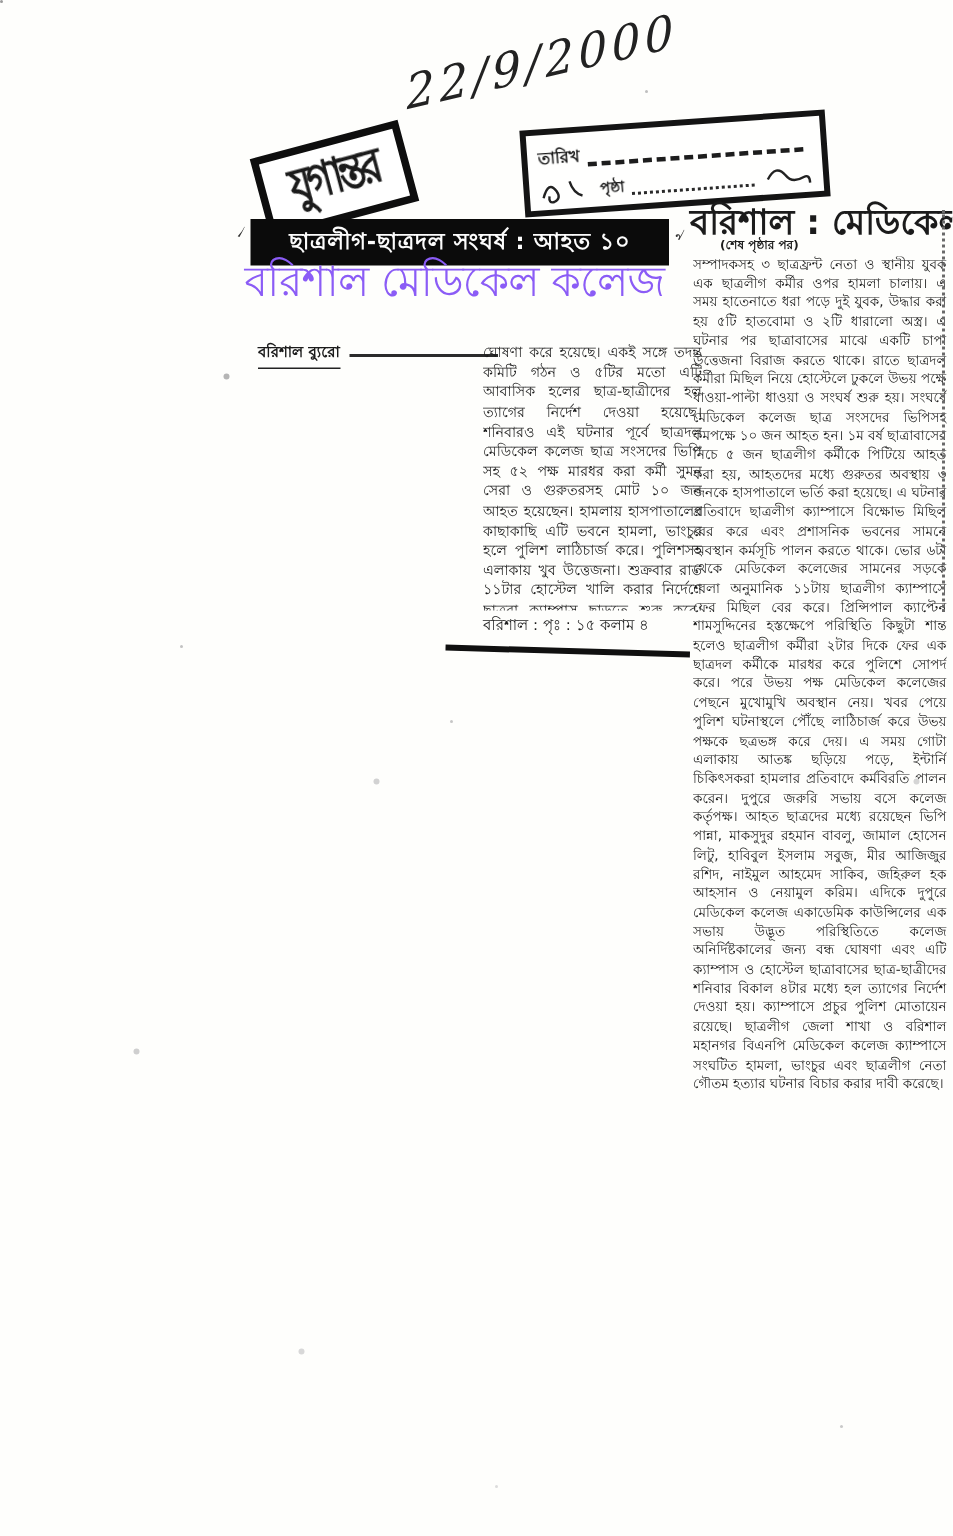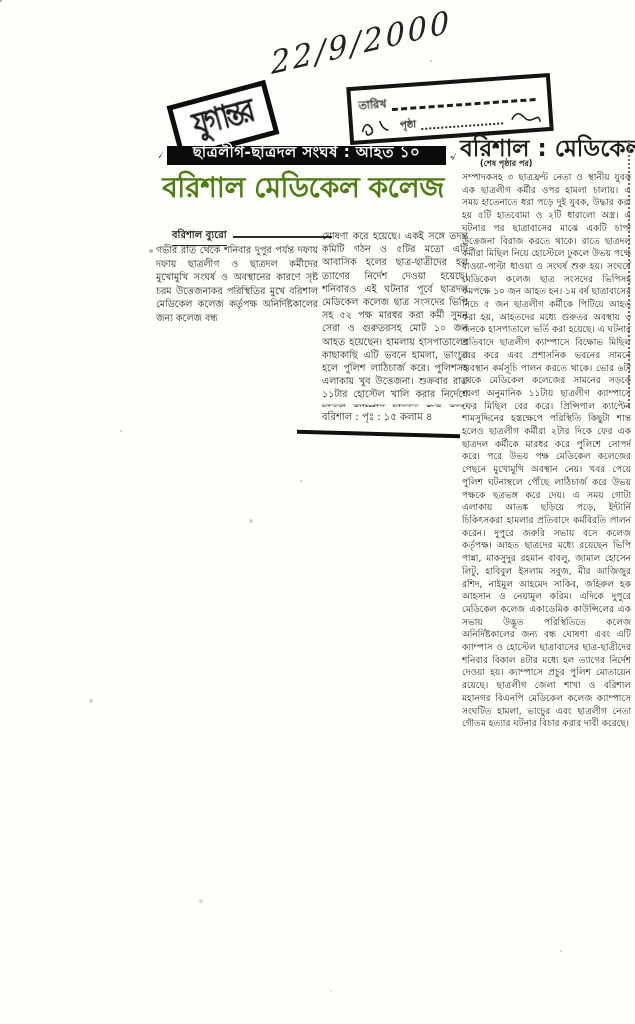--- a/index.html
+++ b/index.html
@@ -35,28 +35,28 @@
     border:4px solid #141414; transform:rotate(-4deg);
     box-sizing:border-box; padding:5px 7px; background:rgba(255,255,255,.6);
   }
   .stamp-row { display:flex; align-items:center; height:22px; }
   .stamp-label { font-weight:bold; font-size:11px; filter:blur(0.2px); }
   .dash-fill { flex:1; margin:0 5px; height:11px; border-bottom:3px dashed #1d1d1d; }
   .dot-fill  { flex:1; margin:0 5px; height:10px; border-bottom:2px dotted #2a2a2a; }
   .squig { flex:0 0 auto; }
   
   .kicker {
-    position:absolute; left:167px; top:146px; width:279px; height:19px;
-    background:#0b0b0b; color:#fcfcfc; display:flex; align-items:flex-end;
+    position:absolute; left:167px; top:146px; width:279px; height:31px;
+    background:#0b0b0b; color:#fcfcfc; display:flex; align-items:center;
     justify-content:center; font-size:15px; font-weight:bold; letter-spacing:.5px;
   }
   
   .headline {
     position:absolute; left:152px; top:171px; width:302px; text-align:center;
-    font-weight:bold; font-size:28px; line-height:33px; color:#4d7c0f;
+    font-weight:normal; font-size:28px; line-height:33px; color:#8b5cf6;
     filter:blur(0.2px); letter-spacing:-.5px;
   }
   
   .byline-row {
     position:absolute; left:156px; top:227px; width:160px;
     display:flex; align-items:center;margin-left:16px;
   }
   .byline { font-size:10px; font-weight:bold; border-bottom:1.5px solid #222; padding-bottom:1px; }
   .byline-rule { flex:1; border-top:2px solid #2b2b2b; margin-left:6px; }
   
@@ -140,21 +140,20 @@
 
   <div class="headline">
     <div>বরিশাল মেডিকেল কলেজ</div>
   </div>
 
   <div class="byline-row">
     <span class="byline">বরিশাল ব্যুরো</span>
     <span class="byline-rule"></span>
   </div>
 
-  <div class="col1 newsprint">গভীর রাত থেকে শনিবার দুপুর পর্যন্ত দফায় দফায় ছাত্রলীগ ও ছাত্রদল কর্মীদের মুখোমুখি সংঘর্ষ ও অবস্থানের কারণে সৃষ্ট চরম উত্তেজনাকর পরিস্থিতির মুখে বরিশাল মেডিকেল কলেজ কর্তৃপক্ষ অনির্দিষ্টকালের জন্য কলেজ বন্ধ</div>
   <div class="col2 newsprint">ঘোষণা করে হয়েছে। একই সঙ্গে তদন্ত কমিটি গঠন ও ৫টির মতো এটি আবাসিক হলের ছাত্র-ছাত্রীদের হল ত্যাগের নির্দেশ দেওয়া হয়েছে। শনিবারও এই ঘটনার পূর্বে ছাত্রদল মেডিকেল কলেজ ছাত্র সংসদের ভিপি সহ ৫২ পক্ষ মারধর করা কর্মী সুমন সেরা ও গুরুতরসহ মোট ১০ জন আহত হয়েছেন। হামলায় হাসপাতালের কাছাকাছি এটি ভবনে হামলা, ভাংচুর হলে পুলিশ লাঠিচার্জ করে। পুলিশসহ এলাকায় খুব উত্তেজনা। শুক্রবার রাত ১১টার হোস্টেল খালি করার নির্দেশে ছাত্ররা ক্যাম্পাস ছাড়তে শুরু করে। হোস্টেলের তিনটি কক্ষ ৩১১, ২১২ ও ৩১৩ নম্বর কক্ষ সিলগালা করে কর্তৃপক্ষ। এ ব্যাপারে বিশেষ খবর যুগান্তরে</div>
 
   <div class="jump-line">বরিশাল : পৃঃ : ১৫ কলাম  ৪</div>
   <div class="end-rule"></div>
 
   <div class="cont-headline">বরিশাল : মেডিকেল</div>
   <div class="cont-note">(শেষ পৃষ্ঠার পর)</div>
   <div class="cont-body newsprint">সম্পাদকসহ ৩ ছাত্রফ্রন্ট নেতা ও স্থানীয় যুবক এক ছাত্রলীগ কর্মীর ওপর হামলা চালায়। এ সময় হাতেনাতে ধরা পড়ে দুই যুবক, উদ্ধার করা হয় ৫টি হাতবোমা ও ২টি ধারালো অস্ত্র। এ ঘটনার পর ছাত্রাবাসের মাঝে একটি চাপা উত্তেজনা বিরাজ করতে থাকে। রাতে ছাত্রদল কর্মীরা মিছিল নিয়ে হোস্টেলে ঢুকলে উভয় পক্ষে ধাওয়া-পাল্টা ধাওয়া ও সংঘর্ষ শুরু হয়। সংঘর্ষে মেডিকেল কলেজ ছাত্র সংসদের ভিপিসহ কমপক্ষে ১০ জন আহত হন। ১ম বর্ষ ছাত্রাবাসের নিচে ৫ জন ছাত্রলীগ কর্মীকে পিটিয়ে আহত করা হয়, আহতদের মধ্যে গুরুতর অবস্থায় ৩ জনকে হাসপাতালে ভর্তি করা হয়েছে। এ ঘটনার প্রতিবাদে ছাত্রলীগ ক্যাম্পাসে বিক্ষোভ মিছিল বের করে এবং প্রশাসনিক ভবনের সামনে অবস্থান কর্মসূচি পালন করতে থাকে। ভোর ৬টা থেকে মেডিকেল কলেজের সামনের সড়কে বেলা অনুমানিক ১১টায় ছাত্রলীগ ক্যাম্পাসে ফের মিছিল বের করে। প্রিন্সিপাল ক্যাপ্টেন শামসুদ্দিনের হস্তক্ষেপে পরিস্থিতি কিছুটা শান্ত হলেও ছাত্রলীগ কর্মীরা ২টার দিকে ফের এক ছাত্রদল কর্মীকে মারধর করে পুলিশে সোপর্দ করে। পরে উভয় পক্ষ মেডিকেল কলেজের পেছনে মুখোমুখি অবস্থান নেয়। খবর পেয়ে পুলিশ ঘটনাস্থলে পৌঁছে লাঠিচার্জ করে উভয় পক্ষকে ছত্রভঙ্গ করে দেয়। এ সময় গোটা এলাকায় আতঙ্ক ছড়িয়ে পড়ে, ইন্টার্নি চিকিৎসকরা হামলার প্রতিবাদে কর্মবিরতি পালন করেন। দুপুরে জরুরি সভায় বসে কলেজ কর্তৃপক্ষ। আহত ছাত্রদের মধ্যে রয়েছেন ভিপি পান্না, মাকসুদুর রহমান বাবলু, জামাল হোসেন লিটু, হাবিবুল ইসলাম সবুজ, মীর আজিজুর রশিদ, নাইমুল আহমেদ সাকিব, জহিরুল হক আহসান ও নেয়ামুল করিম। এদিকে দুপুরে মেডিকেল কলেজ একাডেমিক কাউন্সিলের এক সভায় উদ্ভূত পরিস্থিতিতে কলেজ অনির্দিষ্টকালের জন্য বন্ধ ঘোষণা এবং এটি ক্যাম্পাস ও হোস্টেল ছাত্রাবাসের ছাত্র-ছাত্রীদের শনিবার বিকাল ৪টার মধ্যে হল ত্যাগের নির্দেশ দেওয়া হয়। ক্যাম্পাসে প্রচুর পুলিশ মোতায়েন রয়েছে। ছাত্রলীগ জেলা শাখা ও বরিশাল মহানগর বিএনপি মেডিকেল কলেজ ক্যাম্পাসে সংঘটিত হামলা, ভাংচুর এবং ছাত্রলীগ নেতা গৌতম হত্যার ঘটনার বিচার করার দাবী করেছে।</div>
 
   <div class="right-dots"></div>

